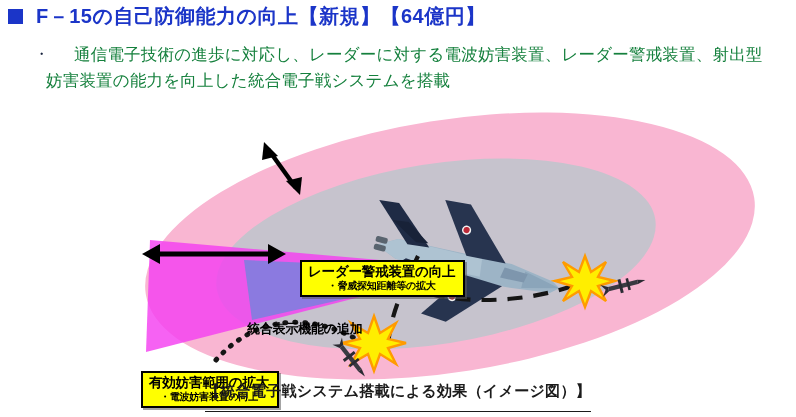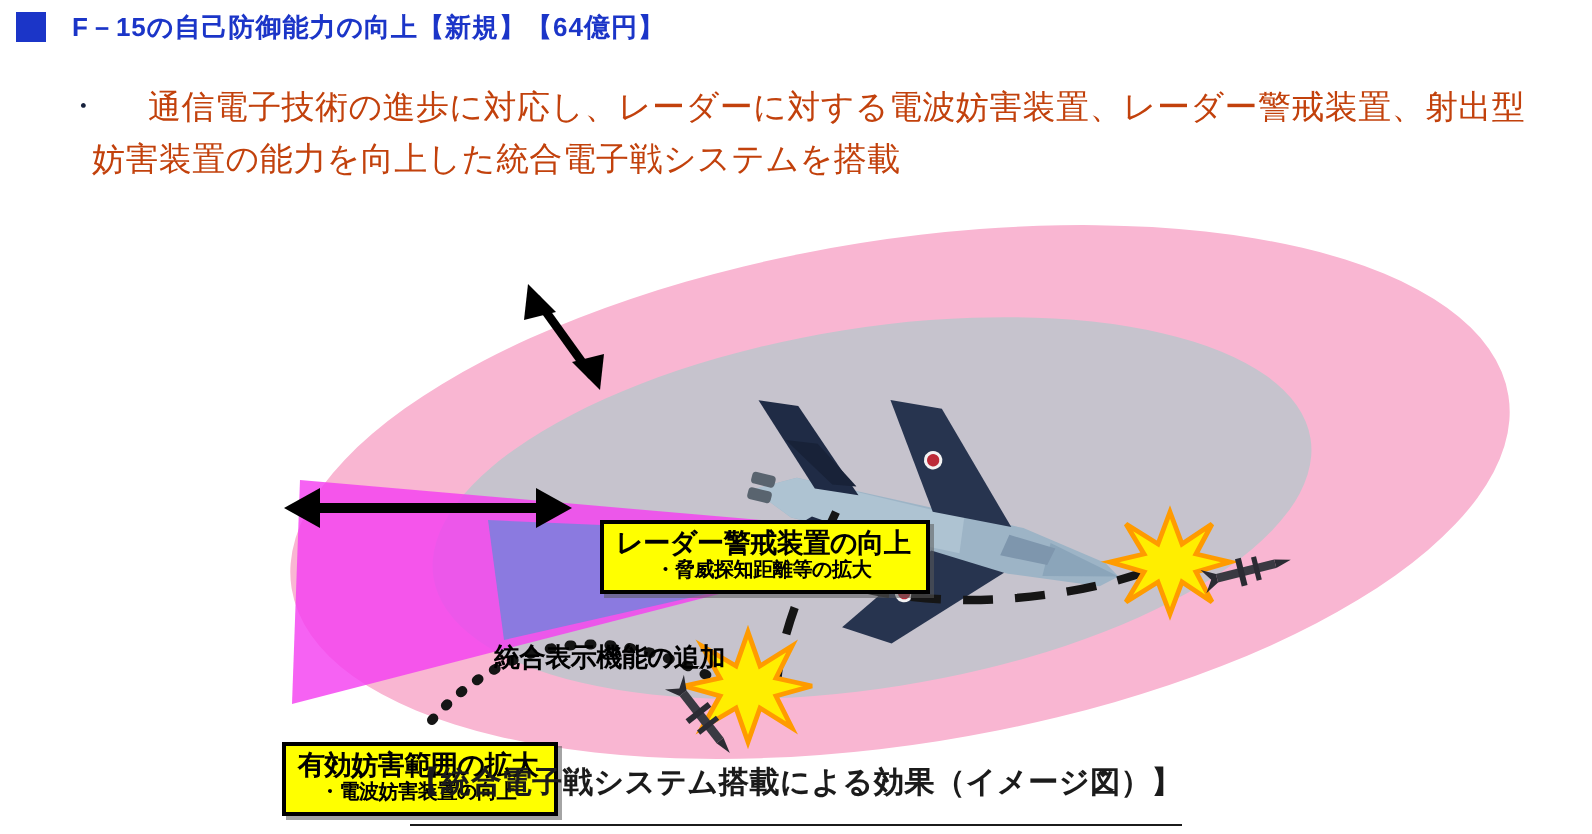--- a/index.html
+++ b/index.html
@@ -30,21 +30,21 @@
     align-items: center;
     gap: 13px;
   }
   #title-bullet {
     width: 15px; height: 15px;
     background: #1b35c8;
     flex: 0 0 auto;
   }
   #title-text {
     color: #1b35c8;
-    font-size: 13px;
+    font-size: 20px;
     font-weight: 700;
     letter-spacing: 0.5px;
     white-space: nowrap;
     line-height: 1;
   }
 
   #subtitle-row {
     position: absolute;
     left: 34px; top: 41px;
     width: 745px;
@@ -53,21 +53,21 @@
   }
   #subtitle-bullet {
     color: #16213c;
     font-size: 15px;
     line-height: 25px;
     width: 12px;
     flex: 0 0 auto;
     text-align: left;
   }
   #subtitle-text {
-    color: #c2410c;
+    color: #15803d;
     font-size: 16.5px;
     line-height: 26px;
     letter-spacing: 0.2px;
     text-indent: 28px;
     font-weight: 400;
   }
 
   
   #figure {
     position: absolute;

